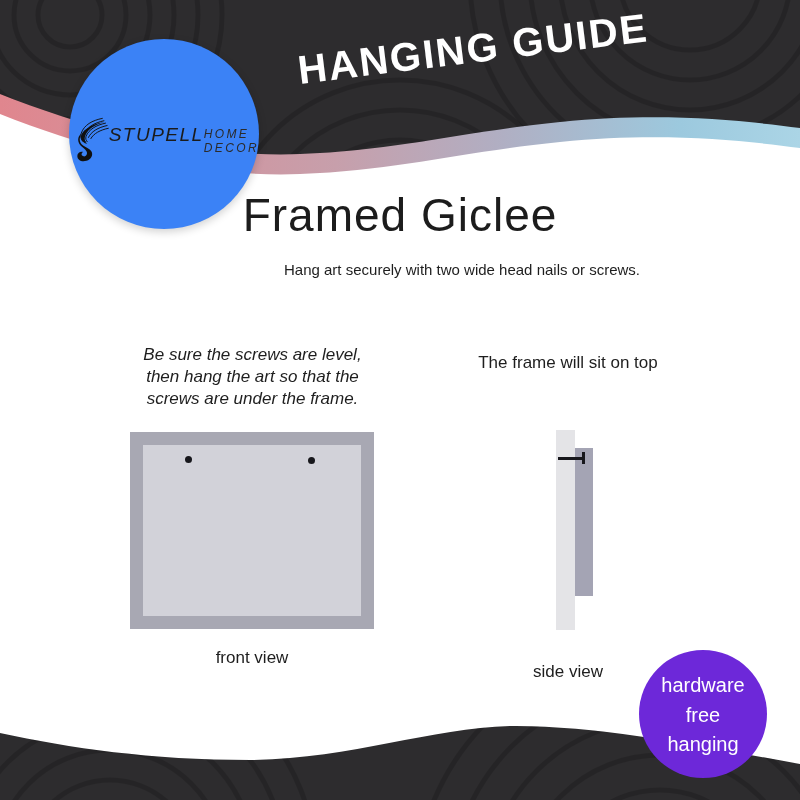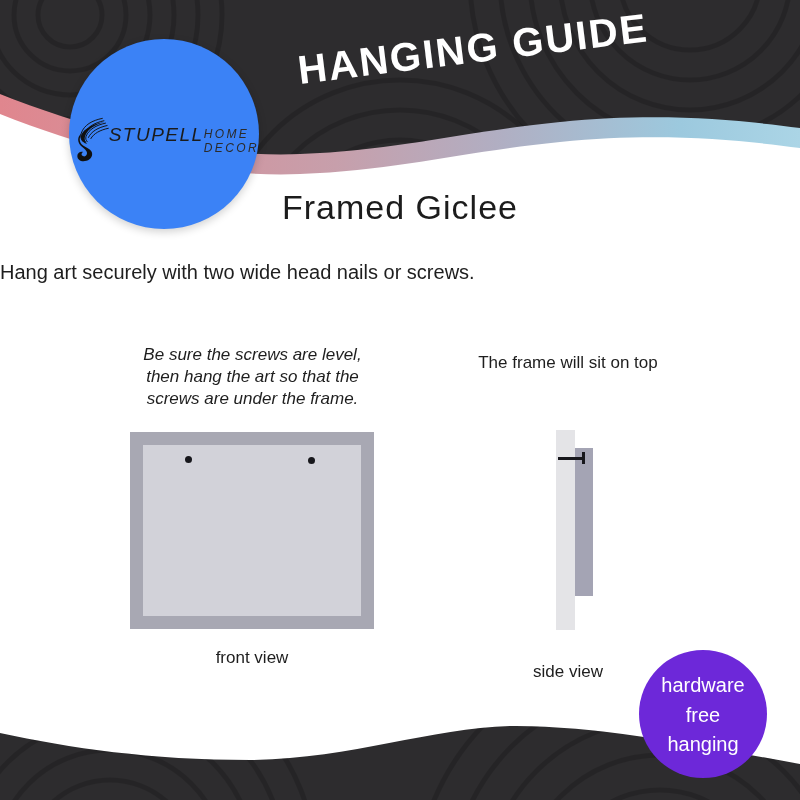--- a/index.html
+++ b/index.html
@@ -60,31 +60,31 @@
     margin-top: 13px;
   }
 
   
   .product-title {
     position: absolute;
     top: 188px;
     left: 0;
     width: 800px;
     text-align: center;
-    font-size: 34px;
+    font-size: 46px;
     letter-spacing: 1px;
     color: #1c1c1c;
   }
   .intro-line {
     position: absolute;
     top: 261px;
     left: 0;
     width: 640px;
-    text-align: left;
-    font-size: 20px;
+    text-align: right;
+    font-size: 15px;
     color: #1e1e1e;
   }
 
   
   .step-text { position: absolute; text-align: center; font-size: 17px; line-height: 22px; color: #1e1e1e; }
   .step-front-text { left: 100px; top: 344px; width: 305px; font-style: italic; }
   .step-side-text  { left: 448px; top: 352px; width: 240px; }
 
   
   .front-frame {

